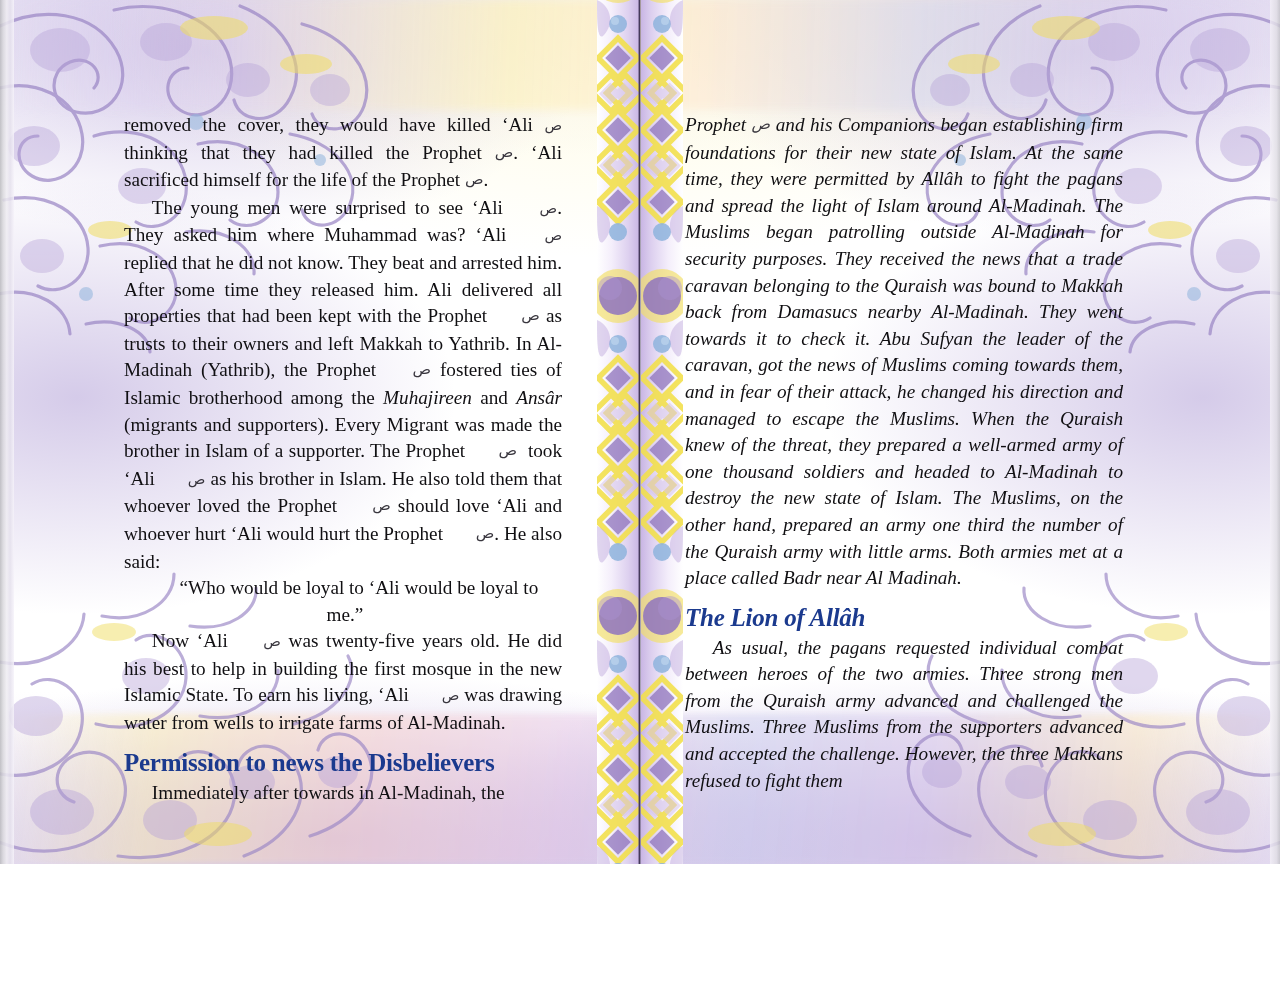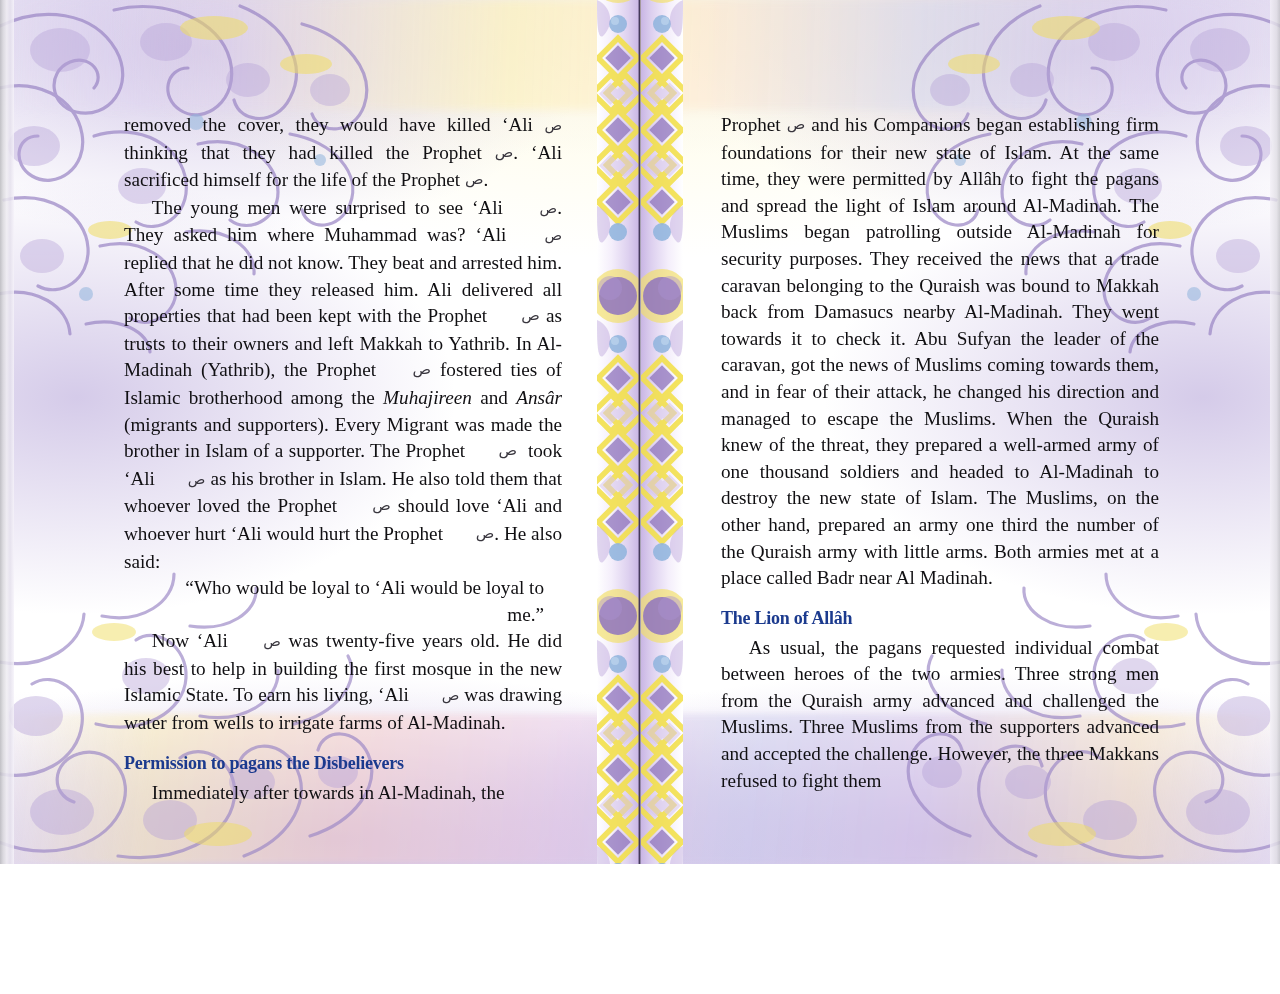--- a/index.html
+++ b/index.html
@@ -93,21 +93,21 @@
   .spine-half { position: absolute; top: 0; width: 42px; height: 994px; overflow: hidden; }
   .spine-left  { left: 0; }
   .spine-right { left: 44px; transform: scaleX(-1); }
 
   
   .page {
     position: absolute;
     top: 0; height: 994px;
   }
   .page-left  { left: 0;   width: 600px; }
-  .page-right { left: 676px; width: 600px; }
+  .page-right { left: 640px; width: 600px; font-style: italic; }
 
   .textcol {
     position: absolute;
     top: 112px;
     width: 438px;
     font-size: 19.2px;
     line-height: 26.6px;
     color: #100f12;
     text-align: justify;
     text-justify: inter-word;
@@ -121,28 +121,28 @@
     text-indent: 1.45em;
     hyphens: none;
   }
   .textcol p.noindent { text-indent: 0; }
 
   .quote {
     margin: 6px 0 6px 0;
     padding-left: 22px;
     padding-right: 18px;
     text-indent: 0;
-    text-align: right;
+    text-align: center;
     font-family: Liberation Serif, serif;
   }
 
   h2.section {
     font-family: "Liberation Serif", serif;
     font-weight: bold;
-    font-size: 18px;
+    font-size: 25px;
     line-height: 26px;
     letter-spacing: -0.25px;
     color: #1b3a8e;
     margin: 13px 0 4px 0;
     text-indent: 0;
     text-align: left;
   }
 
   .ital { font-style: italic; }
 
@@ -388,21 +388,21 @@
 
       <p class="noindent">removed the cover, they would have killed ‘Ali <span class="hon">ص</span> thinking that they had killed the Prophet <span class="hon hon-saw">ص</span>. ‘Ali sacrificed himself for the life of the Prophet <span class="hon hon-saw">ص</span>.</p>
 
       <p>The young men were surprised to see ‘Ali <span class="hon">ص</span>. They asked him where Muhammad was? ‘Ali <span class="hon">ص</span> replied that he did not know. They beat and arrested him. After some time they released him. Ali delivered all properties that had been kept with the Prophet <span class="hon hon-saw">ص</span> as trusts to their owners and left Makkah to Yathrib. In Al-Madinah (Yathrib), the Prophet <span class="hon hon-saw">ص</span> fostered ties of Islamic brotherhood among the <span class="ital">Muhajireen</span> and <span class="ital">Ansâr</span> (migrants and supporters). Every Migrant was made the brother in Islam of a supporter. The Prophet <span class="hon hon-saw">ص</span> &nbsp;took ‘Ali <span class="hon">ص</span> as his brother in Islam. He also told them that whoever loved the Prophet <span class="hon hon-saw">ص</span> should love ‘Ali and whoever hurt ‘Ali would hurt the Prophet <span class="hon hon-saw">ص</span>. He also said:</p>
 
       <p class="quote">“Who would be loyal to ‘Ali would be loyal to me.”</p>
 
 
       <p>Now ‘Ali <span class="hon">ص</span> was twenty-five years old. He did his best to help in building the first mosque in the new Islamic State. To earn his living, ‘Ali <span class="hon">ص</span> was drawing water from wells to irrigate farms of Al-Madinah.</p>
 
-      <h2 class="section">Permission to pagans the Disbelievers</h2>
+      <h2 class="section">Permission to news the Disbelievers</h2>
 
       <p>Immediately after towards in Al-Madinah, the</p>
 
     </div>
 
     <div class="folio folio-left">22</div>
   </div>
 
   <div class="page page-right">
     <div class="textcol">

